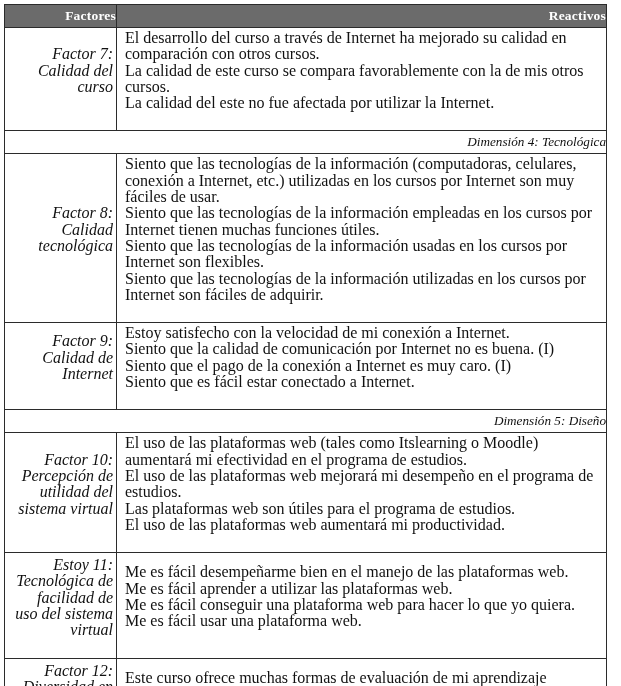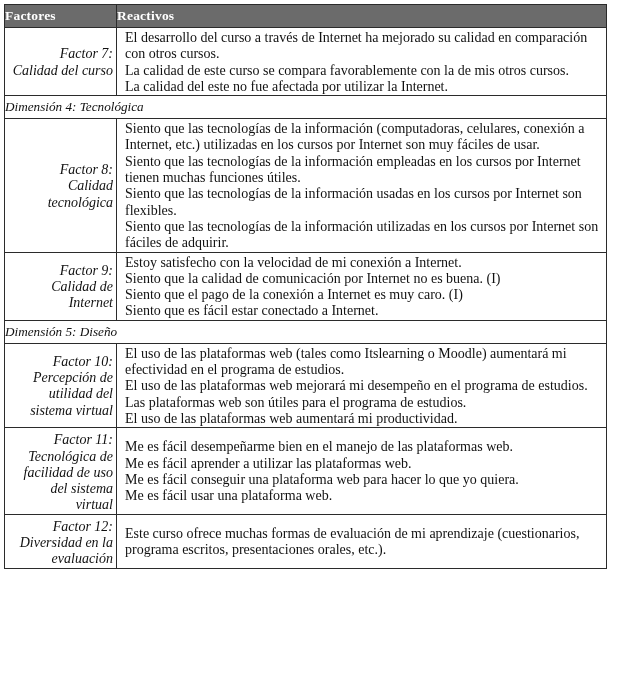--- a/index.html
+++ b/index.html
@@ -31,32 +31,32 @@
   table.instrument-table col.col-factores { width: 112px; }
   table.instrument-table col.col-reactivos { width: 490px; }
 
   thead th {
     background: #6b6b6b;
     color: #ffffff;
     font-weight: bold;
     font-size: 13.5px;
     line-height: 17px;
     padding: 2px 0 3px 0;
-    text-align: left;
+    text-align: right;
     border: 1px solid #2b2b2b;
     letter-spacing: 0.2px;
     font-family: "Liberation Serif", "DejaVu Serif", serif;
   }
 
   td {
     border: 1px solid #2b2b2b;
-    font-size: 14px;
+    font-size: 16px;
     line-height: 16.3px;
     color: #111111;
-    padding: 2px 4px 0 6px;
+    padding: 2px 4px 19px 6px;
     vertical-align: middle;
   }
 
   td.factor-cell {
     font-style: italic;
     white-space: normal;
     padding-left: 7px;
     padding-right: 3px;
     text-align: right;
   }
@@ -65,21 +65,21 @@
 
   td.reactivos-cell {
     padding-left: 8px;
     padding-right: 6px;
   }
 
   td.reactivos-cell .line { display: block; }
 
   td.dimension-cell {
     font-style: italic;
-    text-align: left;
+    text-align: right;
     padding: 2px 0 3px 0;
     vertical-align: middle;
     font-size: 13.2px;
     line-height: 17px;
   }
 </style>
 </head>
 <body>
 
 <div class="table-wrap">
@@ -130,21 +130,21 @@
         <tr>
           <td class="factor-cell"><span>Factor 10:</span><br><span>Percepción de utilidad del sistema virtual</span></td>
           <td class="reactivos-cell">
             <span class="line">El uso de las plataformas web (tales como Itslearning o Moodle) aumentará mi efectividad en el programa de estudios.</span>
             <span class="line">El uso de las plataformas web mejorará mi desempeño en el programa de estudios.</span>
             <span class="line">Las plataformas web son útiles para el programa de estudios.</span>
             <span class="line">El uso de las plataformas web aumentará mi productividad.</span>
           </td>
         </tr>
         <tr>
-          <td class="factor-cell top-align"><span>Factor 11:</span><br><span>Tecnológica de facilidad de uso del sistema virtual</span></td>
+          <td class="factor-cell top-align"><span>Estoy 11:</span><br><span>Tecnológica de facilidad de uso del sistema virtual</span></td>
           <td class="reactivos-cell">
             <span class="line">Me es fácil desempeñarme bien en el manejo de las plataformas web.</span>
             <span class="line">Me es fácil aprender a utilizar las plataformas web.</span>
             <span class="line">Me es fácil conseguir una plataforma web para hacer lo que yo quiera.</span>
             <span class="line">Me es fácil usar una plataforma web.</span>
           </td>
         </tr>
         <tr>
           <td class="factor-cell top-align"><span>Factor 12:</span><br><span>Diversidad en la evaluación</span></td>
           <td class="reactivos-cell">

